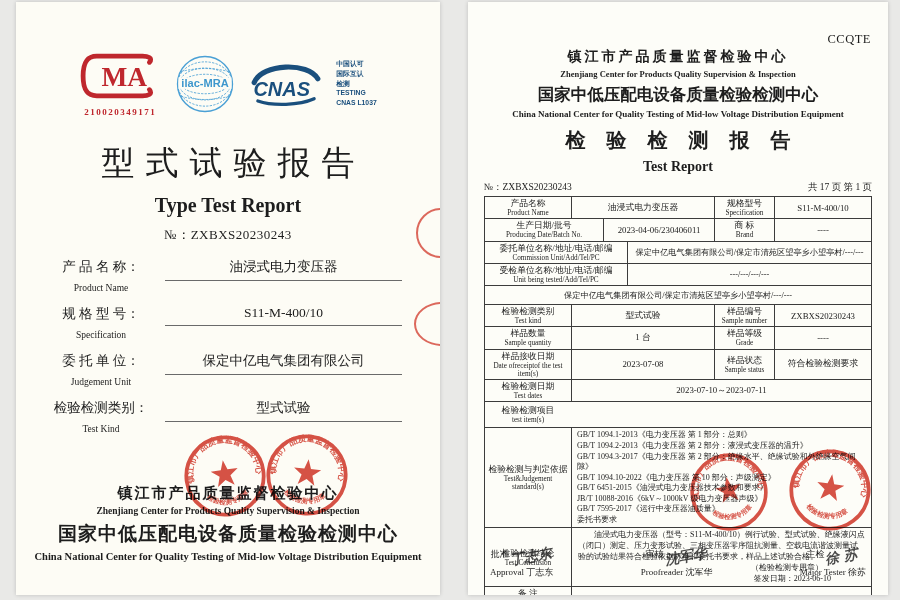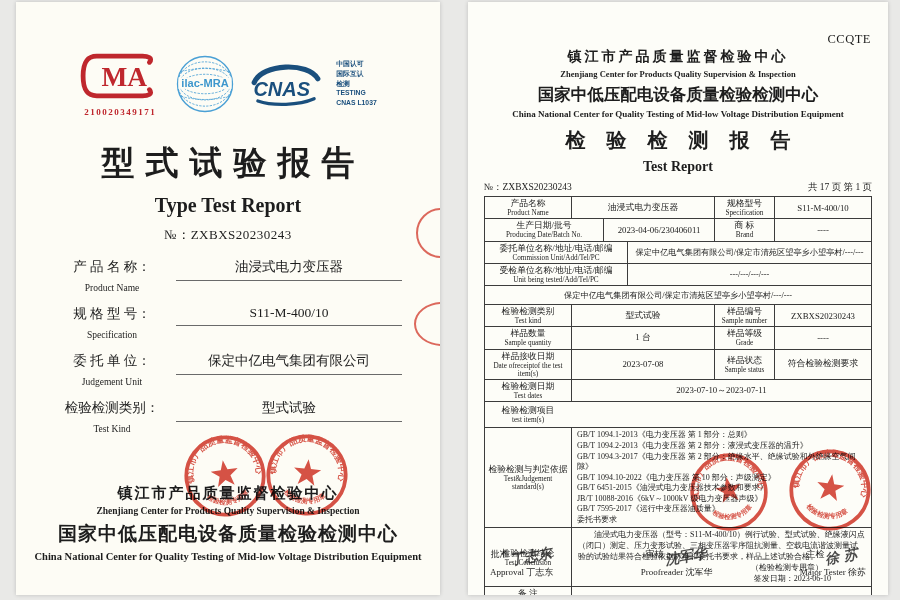--- a/index.html
+++ b/index.html
@@ -7,24 +7,24 @@
          font-family:"Liberation Serif","DejaVu Serif",serif;color:#1d1d1d;}
   .page{position:absolute;top:2px;height:593px;background:#fdfcf5;box-shadow:0 0 4px rgba(0,0,0,.18);overflow:hidden;}
   .page-left{left:16px;width:424px;}
   .page-right{left:468px;width:420px;background:#fdfdf8;}
 
   
   .logos{display:flex;align-items:center;justify-content:center;gap:13px;padding-top:48px;}
   .cma-block{text-align:center;}
   .cma-num{color:#bf272d;font-size:9px;font-weight:bold;letter-spacing:1.5px;margin-top:1px;}
   .cnas-side{color:#1a4f7d;font-size:6.8px;font-weight:bold;line-height:1.45;font-family:"Liberation Sans",sans-serif;}
-  .l-title{margin-top:24px;text-align:center;font-size:33px;font-weight:bold;letter-spacing:11px;text-indent:11px;}
+  .l-title{margin-top:24px;text-align:center;font-size:33px;font-weight:normal;letter-spacing:11px;text-indent:11px;}
   .l-title-en{text-align:center;font-size:20px;font-weight:bold;margin-top:8px;}
   .l-no{text-align:center;font-size:13px;margin-top:9px;letter-spacing:.5px;}
-  .fields{position:absolute;top:256px;left:40px;right:38px;}
+  .fields{position:absolute;top:256px;left:29px;right:38px;}
   .field{display:flex;align-items:flex-start;margin-bottom:12px;}
   .flabel{width:112px;text-align:center;}
   .flabel .cn{font-size:13.5px;white-space:nowrap;}
   .flabel .en{font-size:9.5px;margin-top:7px;}
   .fvalue{flex:1;margin-left:8px;border-bottom:1px solid #6a6a6a;text-align:center;
           font-size:13.5px;padding-bottom:4px;min-height:16px;}
   .org-block{position:absolute;top:482px;left:0;right:0;text-align:center;}
   .org1{font-size:15px;font-weight:bold;letter-spacing:2px;}
   .org1en{font-size:9.5px;font-weight:bold;margin-top:3px;}
   .org2{font-size:19px;font-weight:bold;letter-spacing:1px;margin-top:5px;font-family:"Liberation Sans",sans-serif;}

